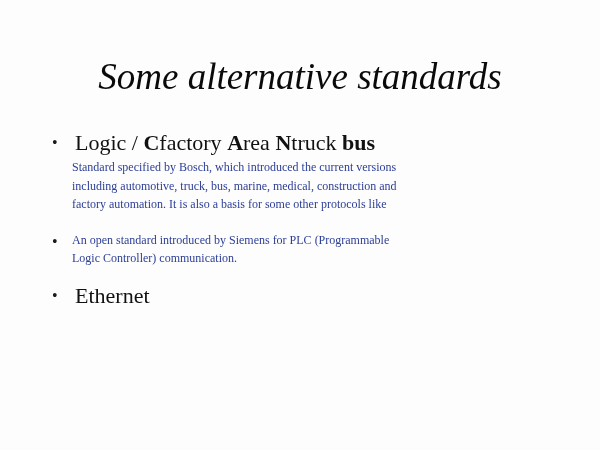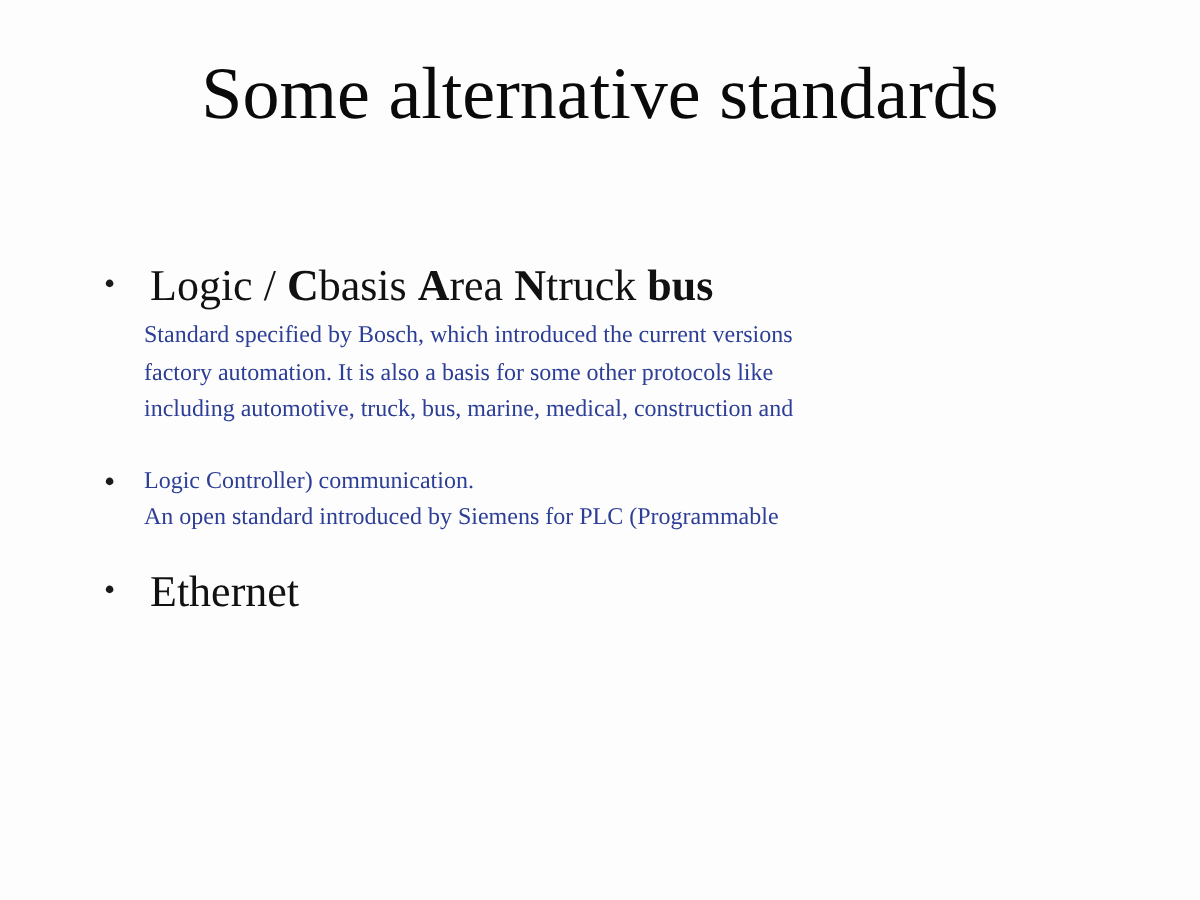--- a/index.html
+++ b/index.html
@@ -9,26 +9,27 @@
   }
   .slide {
     position: relative;
     width: 600px;
     height: 450px;
     background: #fdfdfd;
     overflow: hidden;
     font-family: "Liberation Serif", "DejaVu Serif", serif;
   }
   .title {
-    padding-top: 26px;
+    padding-top: 55px;
     text-align: center;
     font-size: 37px;
     line-height: 44px;
     color: #0a0a0a;
     letter-spacing: 0px;
+    font-style: italic;
   }
   .content {
     position: absolute;
     top: 130px;
     left: 52px;
     right: 36px;
   }
   .item {
     display: flex;
     align-items: flex-start;
@@ -63,35 +64,35 @@
 
 <div class="slide">
 
   <div class="title">Some alternative standards</div>
 
   <div class="content">
 
     <div class="item">
       <span class="dot">•</span>
       <div class="itembody">
-        <div class="heading"><span>Logic / </span><span class="b">C</span><span>basis </span><span class="b">A</span><span>rea </span><span class="b">N</span><span>truck </span><span class="b">bus</span></div>
+        <div class="heading"><span>Logic / </span><span class="b">C</span><span>factory </span><span class="b">A</span><span>rea </span><span class="b">N</span><span>truck </span><span class="b">bus</span></div>
         <div class="bodytext">
           <div class="body-line">Standard specified by Bosch, which introduced the current versions</div>
+          <div class="body-line">including automotive, truck, bus, marine, medical, construction and</div>
           <div class="body-line">factory automation. It is also a basis for some other protocols like</div>
-          <div class="body-line">including automotive, truck, bus, marine, medical, construction and</div>
         </div>
       </div>
     </div>
 
     <div class="item">
       <span class="dot">•</span>
       <div class="itembody">
         <div class="bodytext">
+          <div class="body-line">An open standard introduced by Siemens for PLC (Programmable</div>
           <div class="body-line">Logic Controller) communication.</div>
-          <div class="body-line">An open standard introduced by Siemens for PLC (Programmable</div>
         </div>
       </div>
     </div>
 
     <div class="item">
       <span class="dot">•</span>
       <div class="itembody">
         <div class="heading"><span>Ethernet</span></div>
       </div>
     </div>

